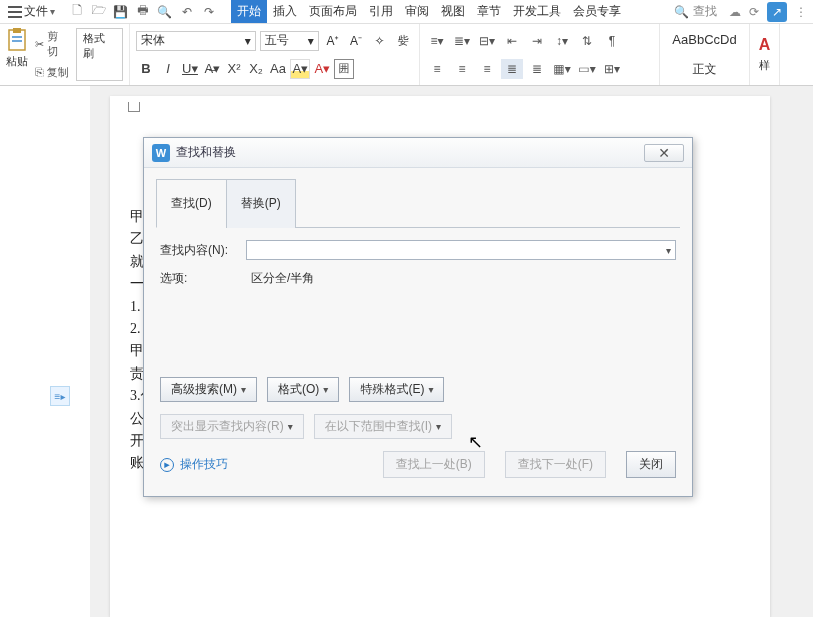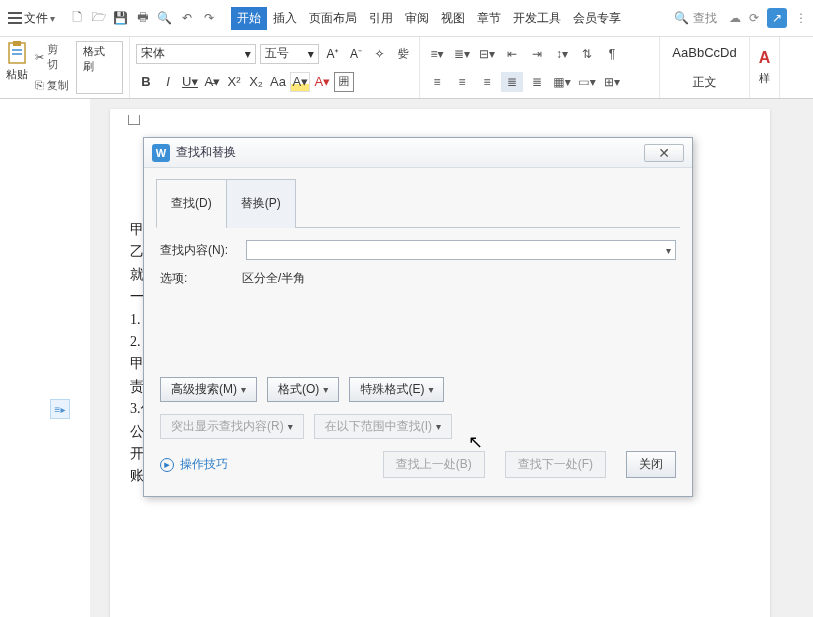--- a/index.html
+++ b/index.html
@@ -1,19 +1,19 @@
 <!DOCTYPE html>
 <html><head>
 <meta charset="utf-8">
 <style>
 * { box-sizing: border-box; margin: 0; padding: 0; font-family: "Microsoft YaHei", sans-serif; }
 body { width: 813px; height: 617px; background: #fff; overflow: hidden; position: relative; font-size: 12px; color: #333; }
 
 
-.menubar { height: 37px; display: flex; align-items: center; padding: 0 4px; border-bottom: 1px solid #e0e0e0; gap: 2px; }
+.menubar { height: 24px; display: flex; align-items: center; padding: 0 4px; border-bottom: 1px solid #e0e0e0; gap: 2px; }
 .menubar .file-menu { display: flex; align-items: center; gap: 2px; padding: 2px 4px; cursor: pointer; }
 .menubar .hamburger { width: 14px; height: 12px; display: flex; flex-direction: column; justify-content: space-between; }
 .menubar .hamburger span { height: 2px; background: #555; }
 .menubar .dd { font-size: 10px; color: #666; }
 .menubar .qa-icons { display: flex; gap: 6px; margin-left: 8px; }
 .menubar .qa-icons span { width: 16px; height: 16px; display: flex; align-items: center; justify-content: center; color: #666; cursor: pointer; }
 .menubar .tabs { display: flex; margin-left: 12px; }
 .menubar .tab { padding: 3px 6px; font-size: 12px; color: #333; cursor: pointer; }
 .menubar .tab.active { background: #2f7dd1; color: #fff; }
 .menubar .right { margin-left: auto; display: flex; align-items: center; gap: 8px; }
@@ -65,21 +65,21 @@
 .dialog-title .tclose { margin-left: auto; width: 40px; height: 18px; border: 1px solid #b5bdc7; border-radius: 2px; display: flex; align-items: center; justify-content: center; cursor: pointer; font-size: 14px; color: #555; background: linear-gradient(#fff,#e9ecef); }
 .dialog-body { padding: 10px 12px 14px 12px; background: #f7f7f7; }
 .dlg-tabs { display: flex; border-bottom: 1px solid #bfc7d0; }
 .dlg-tab { padding: 15px 14px; border: 1px solid #bfc7d0; border-bottom: none; background: #eef1f5; font-size: 12px; cursor: pointer; margin-right: -1px; position: relative; top: 1px; }
 .dlg-tab.active { background: #f7f7f7; border-bottom: 1px solid #f7f7f7; }
 .dlg-content { padding: 12px 4px 4px 4px; }
 .form-row { display: flex; align-items: center; gap: 8px; margin-bottom: 10px; }
 .form-row label { width: 78px; font-size: 12px; }
 .form-row .text-input { flex: 1; height: 20px; border: 1px solid #a9b4c1; background: #fff; display: flex; align-items: center; justify-content: space-between; padding: 0 4px; cursor: text; }
 .form-row .text-input .dd { cursor: pointer; color: #555; font-size: 10px; }
-.opts-row { display: flex; gap: 4px; font-size: 12px; margin-bottom: 90px; }
+.opts-row { display: flex; gap: 13px; font-size: 12px; margin-bottom: 90px; }
 .opts-row .olabel { width: 78px; }
 .btn-row { display: flex; gap: 10px; margin-bottom: 12px; }
 .dlg-btn { border: 1px solid #9ea9b7; background: linear-gradient(#fdfdfd,#e6eaef); padding: 3px 10px; font-size: 12px; cursor: pointer; display: flex; align-items: center; gap: 4px; }
 .dlg-btn .dd { font-size: 10px; color: #555; }
 .dlg-btn.disabled { color: #a3a3a3; border-color: #cfd4db; background: #f2f3f5; cursor: default; }
 .foot-row { display: flex; align-items: center; margin-top: 6px; }
 .tips { display: flex; align-items: center; gap: 6px; color: #2b7bc7; cursor: pointer; font-size: 12px; }
 .tips .ticon { width: 14px; height: 14px; border: 1.5px solid #2b7bc7; border-radius: 50%; display: flex; align-items: center; justify-content: center; font-size: 11px; }
 .foot-btns { margin-left: auto; display: flex; gap: 20px; }
 .foot-btn { border: 1px solid #9ea9b7; background: linear-gradient(#fdfdfd,#e6eaef); padding: 4px 12px; font-size: 12px; cursor: pointer; }

